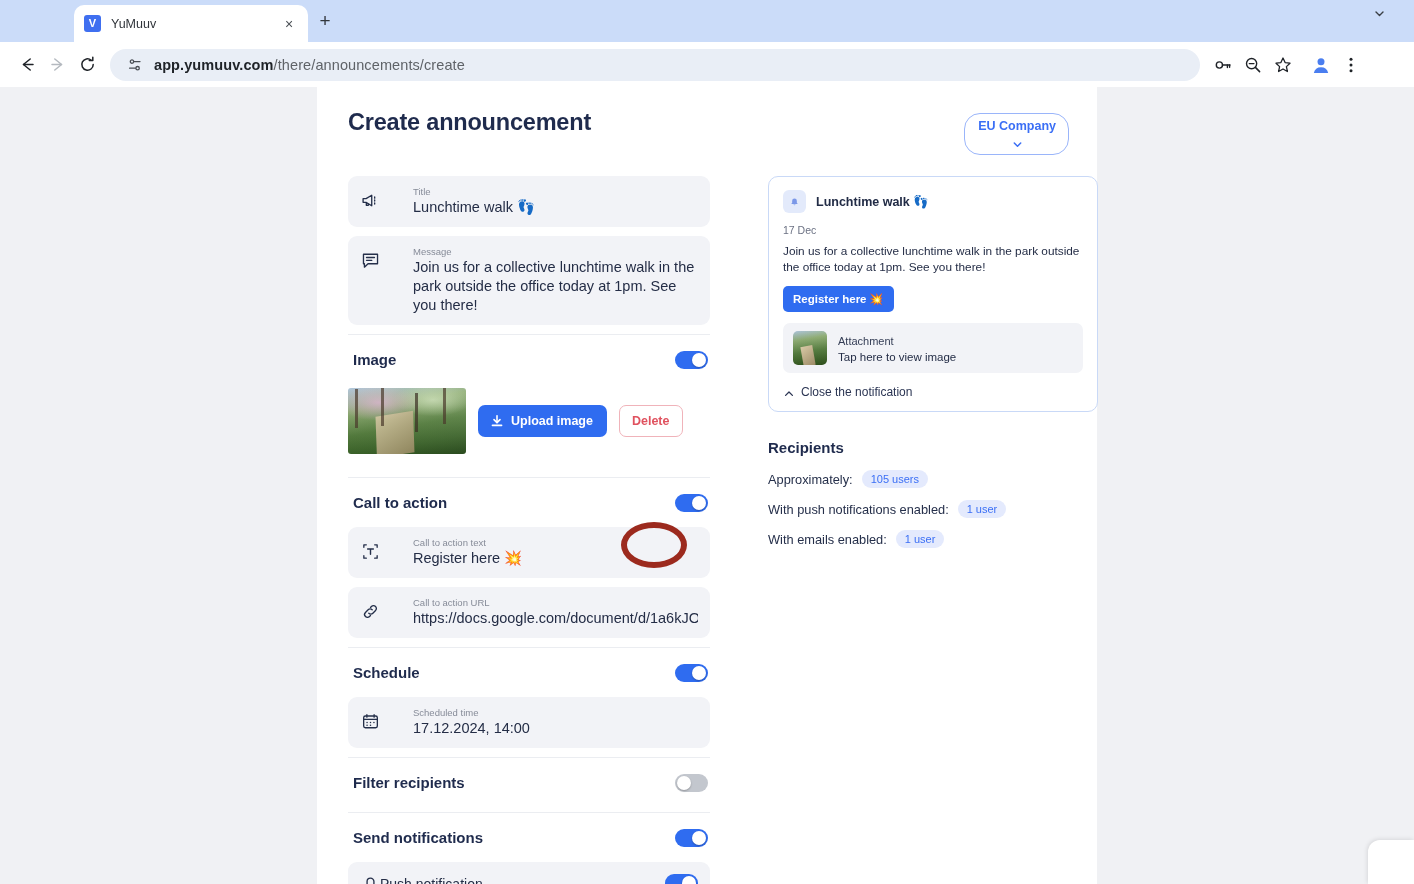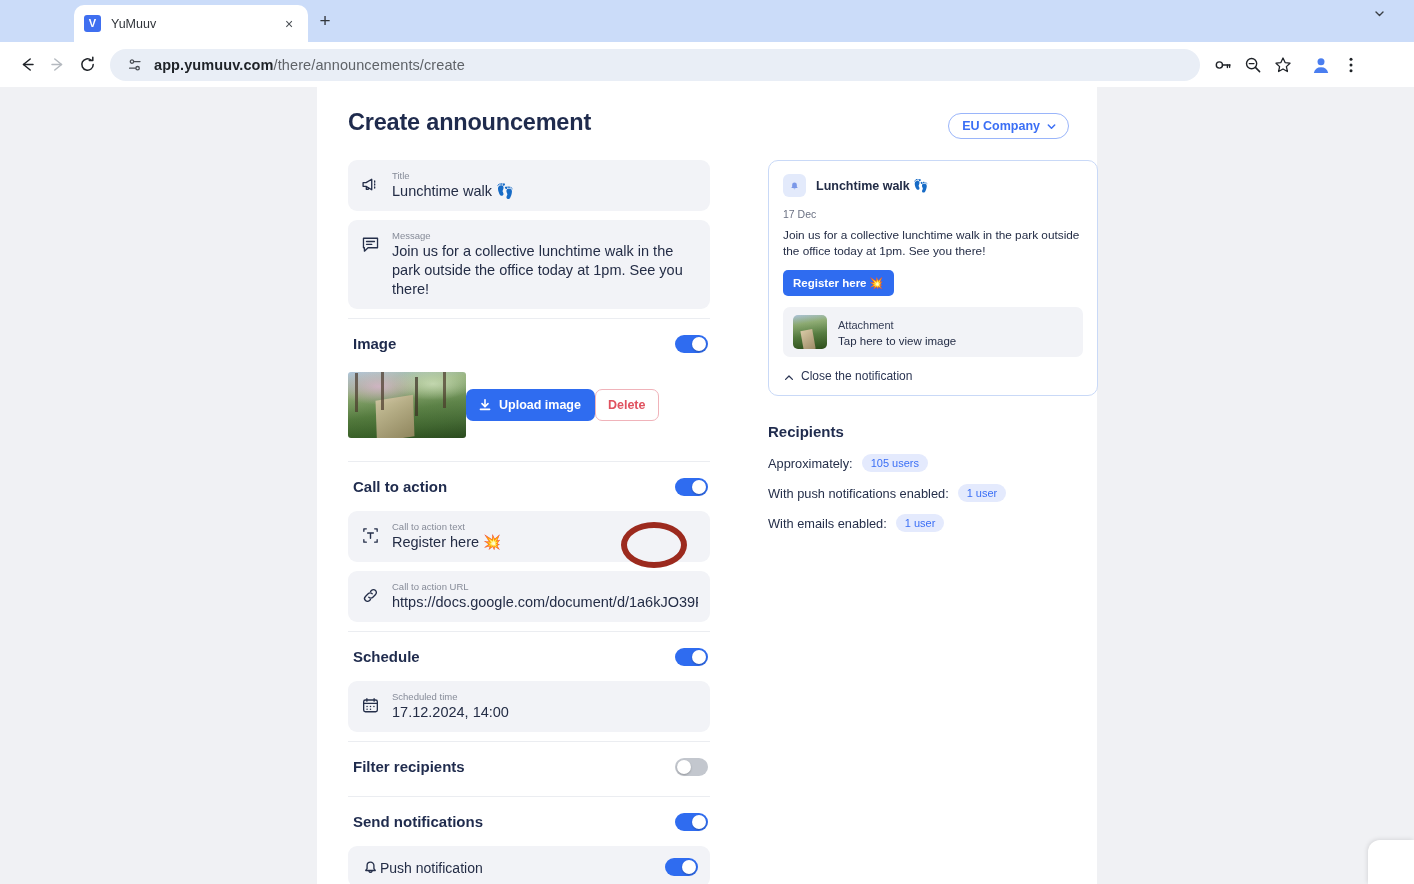--- a/index.html
+++ b/index.html
@@ -94,41 +94,41 @@
     display: flex; align-items: flex-start; justify-content: space-between;
     margin-bottom: 21px;
   }
   .page-title {
     font-size: 23.5px; font-weight: 700; color: #1f2b4d; letter-spacing: -.2px;
   }
   .company-select {
     border: 1px solid #9ab5fa; border-radius: 16px;
     padding: 5px 12px 5px 13px; font-size: 12.5px; font-weight: 700;
     color: #3b6ff5; display: flex; align-items: center; gap: 7px;
-    background: #fff; white-space: nowrap; margin-top: 4px;
+    background: #fff; white-space: nowrap; margin-top: 4px; flex-direction: column;
   }
   .company-select .chev { font-size: 9px; }
 
   .columns { display: flex; align-items: flex-start; }
   .col-form { width: 362px; flex: 0 0 auto; }
   .col-divider {
     width: 1px; align-self: stretch; background: #e6e8ec;
     margin-left: 30px; min-height: 700px;
   }
   .col-preview { flex: 1 1 auto; padding-left: 28px; }
 
   
   .field {
     background: #f2f3f7; border-radius: 9px;
     display: flex; align-items: flex-start; gap: 11px;
     padding: 9px 12px 10px 13px; margin-bottom: 9px;
     overflow: hidden;
   }
   .field-icon { flex: 0 0 auto; width: 20px; margin-top: 6px; color: #252f4a; }
-  .field-body { flex: 1 1 auto; min-width: 0; }
+  .field-body { flex: 1 1 auto; min-width: 0; margin-left: 21px; }
   .field-label { font-size: 9.5px; color: #868b98; line-height: 13px; }
   .field-value {
     font-size: 14.5px; color: #242d46; line-height: 19px;
     white-space: pre-wrap;
   }
   .field-value.nowrap { white-space: nowrap; overflow: hidden; }
 
   .section-row {
     display: flex; align-items: flex-start; justify-content: space-between;
     padding: 16px 2px 15px 5px;
@@ -145,21 +145,21 @@
   }
   .toggle.on { background: #2f6cf0; }
   .toggle .knob {
     position: absolute; top: 2px; left: 2px;
     width: 14px; height: 14px; border-radius: 50%; background: #fff;
     box-shadow: 0 1px 2px rgba(0,0,0,.25);
   }
   .toggle.on .knob { left: 17px; }
 
   
-  .image-row { display: flex; align-items: center; padding: 4px 0 18px 0; }
+  .image-row { display: flex; align-items: center; gap: 12px; padding: 4px 0 18px 0; }
   .thumb {
     width: 118px; height: 66px; border-radius: 3px; flex: 0 0 auto;
     background:
       linear-gradient(180deg, rgba(255,255,255,.22), rgba(0,0,0,.10)),
       radial-gradient(ellipse 60% 46% at 26% 22%, #caa9bb 0%, rgba(202,169,187,0) 60%),
       radial-gradient(ellipse 54% 40% at 72% 18%, #b9d2a0 0%, rgba(185,210,160,0) 62%),
       linear-gradient(170deg, #9ab6d2 0%, #7fa25f 28%, #4d7a34 56%, #3f6a2c 78%, #2f5322 100%);
       position: relative; overflow: hidden;
   }
   .thumb::before {

